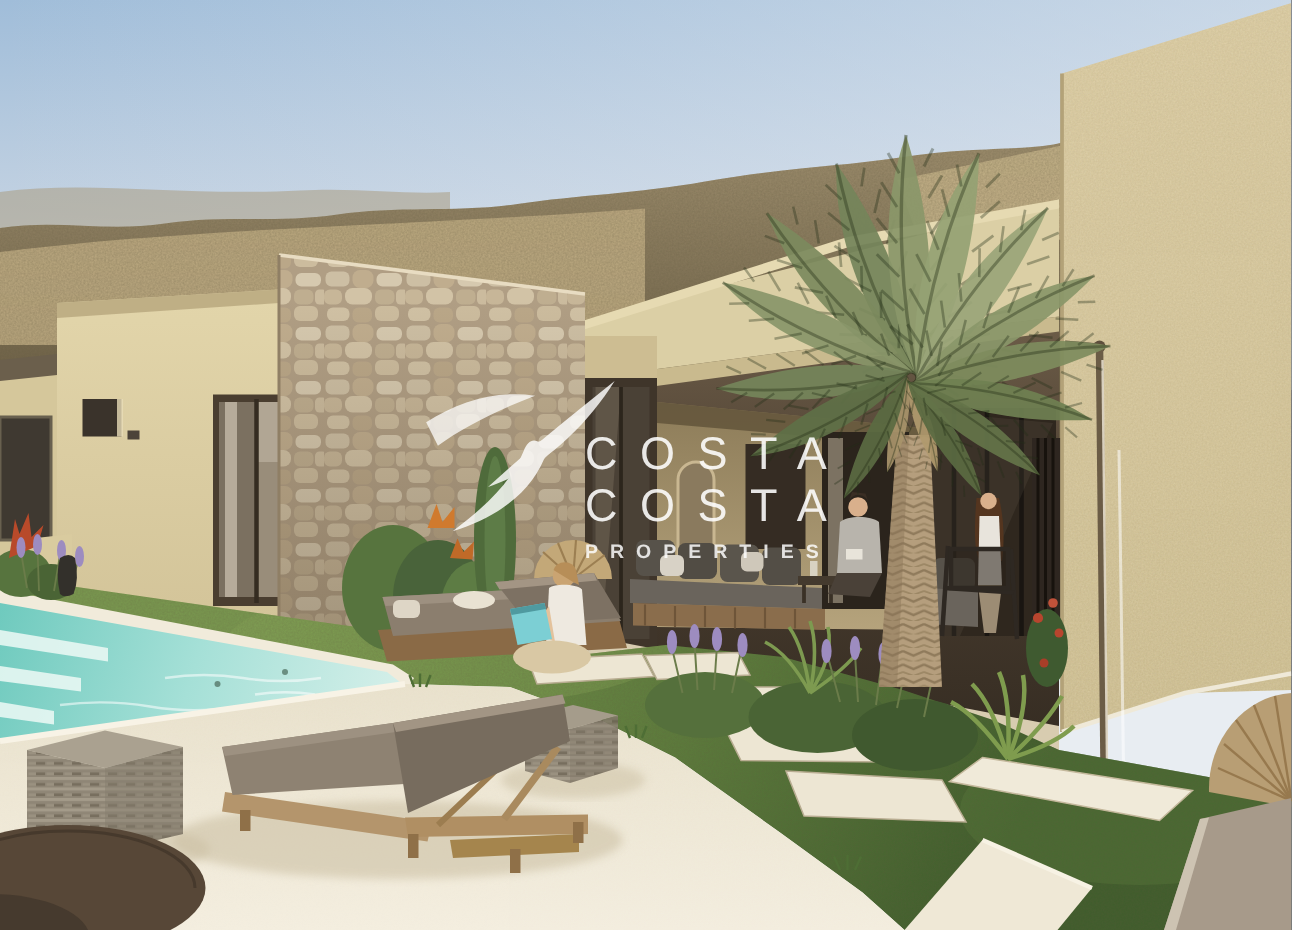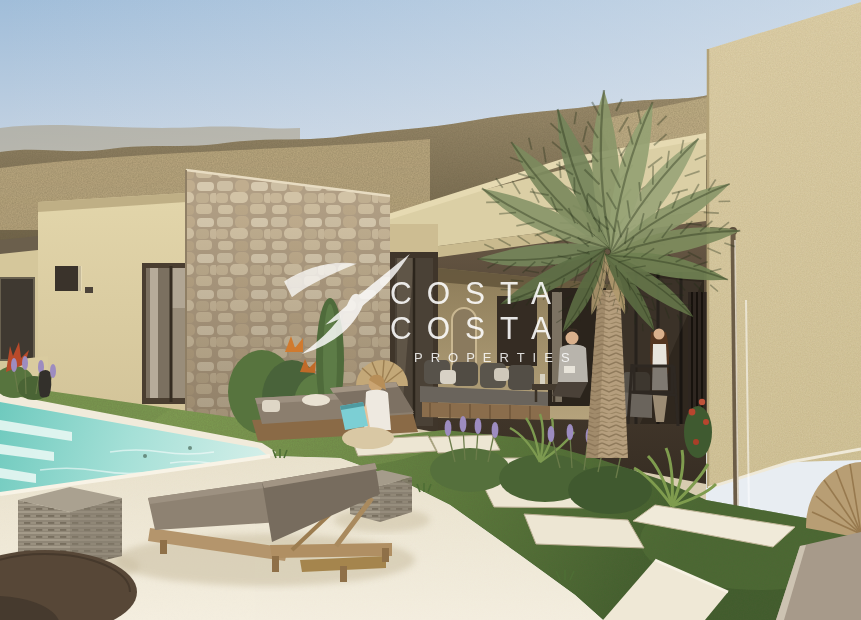--- a/index.html
+++ b/index.html
@@ -3,24 +3,24 @@
 <meta charset="utf-8">
 <style>
   html,body{margin:0;padding:0;background:#222;}
   .canvas{position:relative;width:861px;height:620px;overflow:hidden;
           font-family:"Liberation Sans",sans-serif;background:#e8edf2;}
   .scene{position:absolute;left:0;top:0;}
   
   .watermark{position:absolute;left:268px;top:250px;width:310px;height:130px;
              color:rgba(255,255,255,0.88);pointer-events:none;}
   .wm-bird{position:absolute;left:6px;top:2px;width:138px;height:108px;opacity:.82;}
-  .wm-text{position:absolute;left:122px;top:25px;white-space:nowrap;}
+  .wm-text{position:absolute;left:122px;top:35px;white-space:nowrap;}
   .wm-l1,.wm-l2{font-size:30px;font-weight:400;letter-spacing:15px;line-height:35px;
                 transform:scaleY(1.02);transform-origin:left top;}
-  .wm-l3{font-size:13px;font-weight:400;letter-spacing:8px;margin-top:5px;opacity:.95;margin-left:24px;}
+  .wm-l3{font-size:13px;font-weight:700;letter-spacing:8px;margin-top:5px;opacity:.95;}
 </style>
 </head>
 <body>
 
 <div class="canvas">
 <svg class="scene" width="861" height="620" viewBox="0 0 861 620" xmlns="http://www.w3.org/2000/svg">
   <defs>
     <linearGradient id="skyg" x1="0" y1="0" x2="0" y2="240" gradientUnits="userSpaceOnUse">
       <stop offset="0" stop-color="#a0bdd9"></stop>
           <stop offset="0.6" stop-color="#c3d2e2"></stop>

